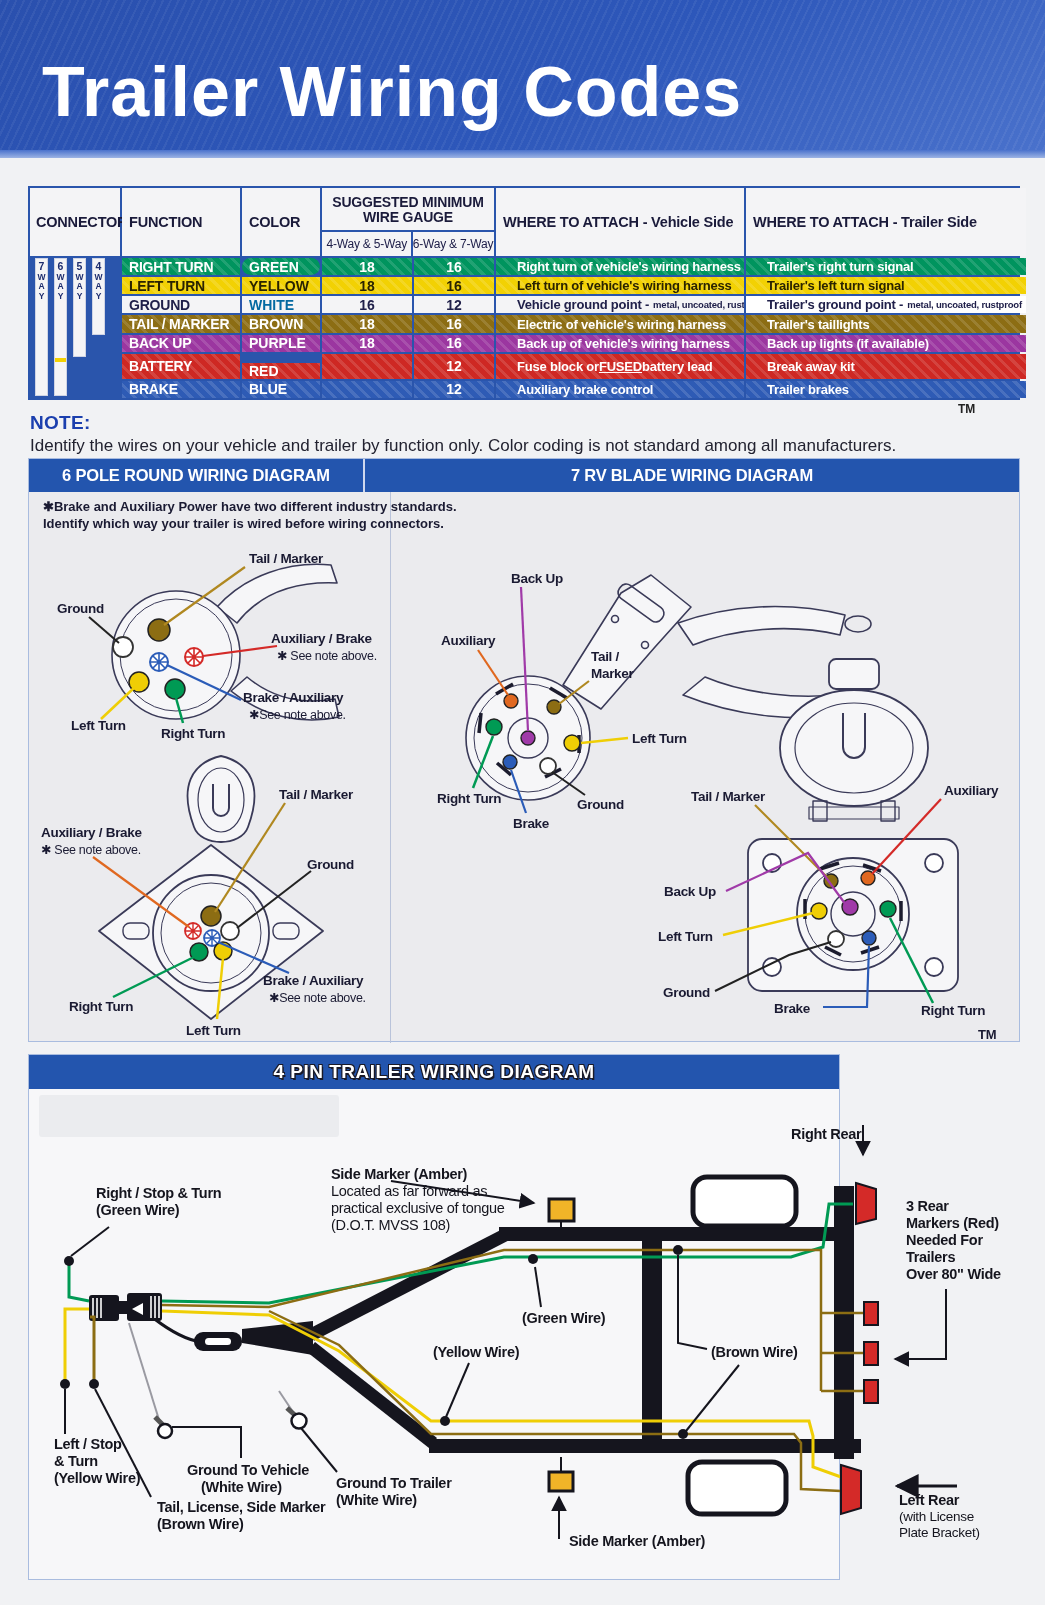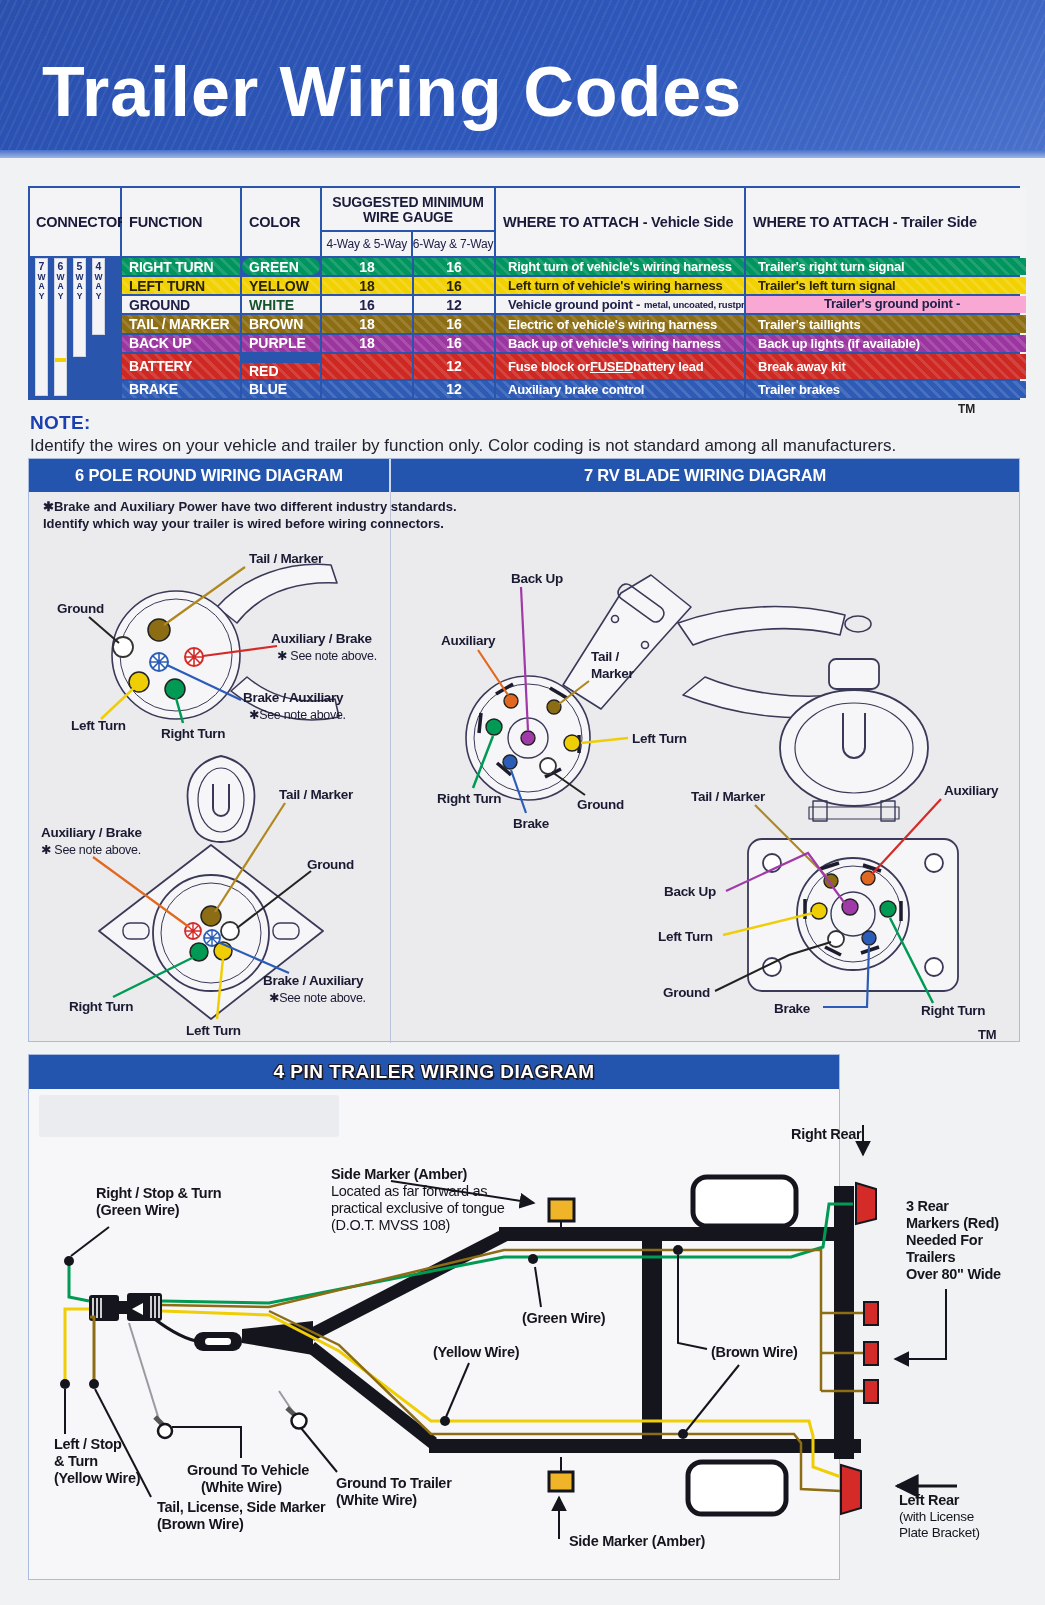--- a/index.html
+++ b/index.html
@@ -45,36 +45,36 @@
     box-sizing:border-box;display:flex;flex-direction:column;align-items:center;
     color:#1c2c6e;font-weight:bold;line-height:1.12;padding-top:2px;}
   .waybar .n{font-size:10.5px;}
   .waybar .l{font-size:8.5px;}
   .waybar .notch{position:absolute;left:0;top:99px;width:100%;height:4px;background:#F2D103;}
 
   .fcell,.ccell,.gcell,.acell{display:flex;align-items:center;font-weight:bold;}
   .fcell{padding-left:7px;font-size:14px;letter-spacing:-.2px;}
   .ccell{padding-left:7px;font-size:14px;}
   .gcell{justify-content:center;font-size:14px;}
-  .acell{padding-left:12px;font-size:13px;letter-spacing:-.2px;white-space:nowrap;overflow:hidden;}
+  .acell{padding-left:21px;font-size:13px;letter-spacing:-.2px;white-space:nowrap;overflow:hidden;}
   .acell .sm{font-size:9.5px;font-weight:bold;margin-left:4px;white-space:nowrap;}
   .u{text-decoration:underline;}
   .tex{background-image:repeating-linear-gradient(45deg,rgba(255,255,255,.13) 0 3px,transparent 3px 8px);}
 
   #tm-table{position:absolute;left:958px;top:402px;font-size:12px;font-weight:bold;color:#222;}
 
   
   #note-h{position:absolute;left:30px;top:412px;font-size:19px;font-weight:bold;color:#1b3fae;letter-spacing:.3px;}
   #note-b{position:absolute;left:30px;top:436px;width:990px;font-size:17px;color:#222230;}
 
   
   #panels{position:absolute;left:28px;top:458px;width:992px;height:584px;
     border:1px solid #a9bcdf;box-sizing:border-box;background:#ebebee;}
   #panels .band{position:absolute;left:0;top:0;width:100%;height:33px;background:#2355ae;display:flex;}
-  #panels .band .t1{width:362px;border-right:2px solid #cfd8ee;box-sizing:border-box;
+  #panels .band .t1{width:336px;border-right:2px solid #cfd8ee;box-sizing:border-box;
     display:flex;align-items:center;justify-content:center;}
   #panels .band .t2{flex:1;display:flex;align-items:center;justify-content:center;}
   .bandtxt{color:#fff;font-weight:bold;font-size:16.5px;letter-spacing:-.2px;}
   #panels .vdivide{position:absolute;left:361px;top:33px;width:1px;height:551px;background:#b9c3da;}
   #svg-sixpole{position:absolute;left:2px;top:36px;}
   #svg-sevenblade{position:absolute;left:364px;top:36px;}
 
   
   #fourpin{position:absolute;left:28px;top:1054px;width:812px;height:526px;
     border:1px solid #a9bcdf;box-sizing:border-box;background:#f7f7f9;}
@@ -146,28 +146,28 @@
     <div class="acell tex" style="background-color: rgb(0, 148, 94); color: rgb(255, 255, 255);">Trailer's right turn signal</div>
 
     <div class="fcell tex" style="background-color: rgb(242, 209, 3); color: rgb(42, 35, 0);">LEFT TURN</div>
     <div class="ccell tex" style="background-color: rgb(242, 209, 3); color: rgb(42, 35, 0);">YELLOW</div>
     <div class="gcell tex" style="background-color: rgb(242, 209, 3); color: rgb(42, 35, 0);">18</div>
     <div class="gcell tex" style="background-color: rgb(242, 209, 3); color: rgb(42, 35, 0);">16</div>
     <div class="acell tex" style="background-color: rgb(242, 209, 3); color: rgb(42, 35, 0);">Left turn of vehicle's wiring harness</div>
     <div class="acell tex" style="background-color: rgb(242, 209, 3); color: rgb(42, 35, 0);">Trailer's left turn signal</div>
 
     <div class="fcell" style="background-color: rgb(244, 244, 246); color: rgb(32, 32, 74);">GROUND</div>
-    <div class="ccell" style="background-color: rgb(244, 244, 246); color: #14532d;">WHITE</div>
+    <div class="ccell" style="background-color: rgb(244, 244, 246); color: #0369a1;">WHITE</div>
     <div class="gcell" style="background-color: rgb(244, 244, 246); color: rgb(32, 32, 74);">16</div>
     <div class="gcell" style="background-color: rgb(244, 244, 246); color: rgb(32, 32, 74);">12</div>
     <div class="acell" style="background-color: rgb(244, 244, 246); color: rgb(32, 32, 74);">
       <span>Vehicle ground point -</span>
       <span class="sm">metal, uncoated, rustproof</span>
     </div>
-    <div class="acell" style="background-color: #f9a8d4; color: rgb(32, 32, 74); flex-direction: column;">
+    <div class="acell" style="background-color: #ffffff; color: rgb(32, 32, 74);">
       <span>Trailer's ground point -</span>
       <span class="sm">metal, uncoated, rustproof</span>
     </div>
 
     <div class="fcell tex" style="background-color: rgb(140, 109, 19); color: rgb(255, 255, 255);">TAIL / MARKER</div>
     <div class="ccell tex" style="background-color: rgb(140, 109, 19); color: rgb(255, 255, 255);">BROWN</div>
     <div class="gcell tex" style="background-color: rgb(140, 109, 19); color: rgb(255, 255, 255);">18</div>
     <div class="gcell tex" style="background-color: rgb(140, 109, 19); color: rgb(255, 255, 255);">16</div>
     <div class="acell tex" style="background-color: rgb(140, 109, 19); color: rgb(255, 255, 255);">Electric of vehicle's wiring harness</div>
     <div class="acell tex" style="background-color: rgb(140, 109, 19); color: rgb(255, 255, 255);">Trailer's taillights</div>

